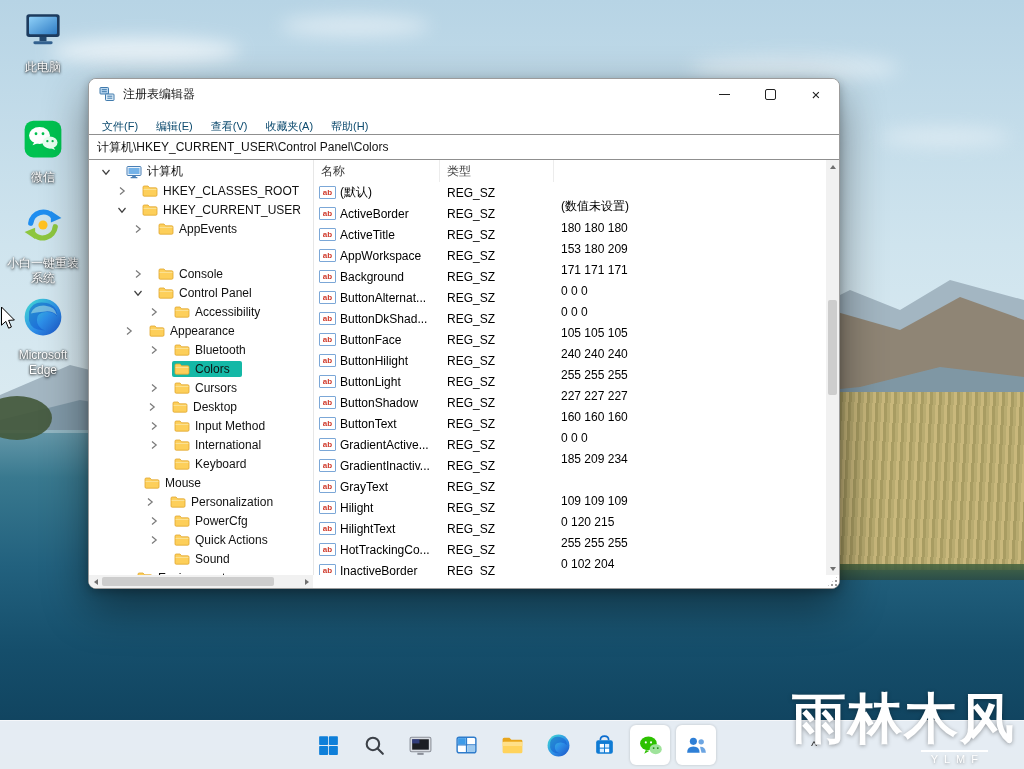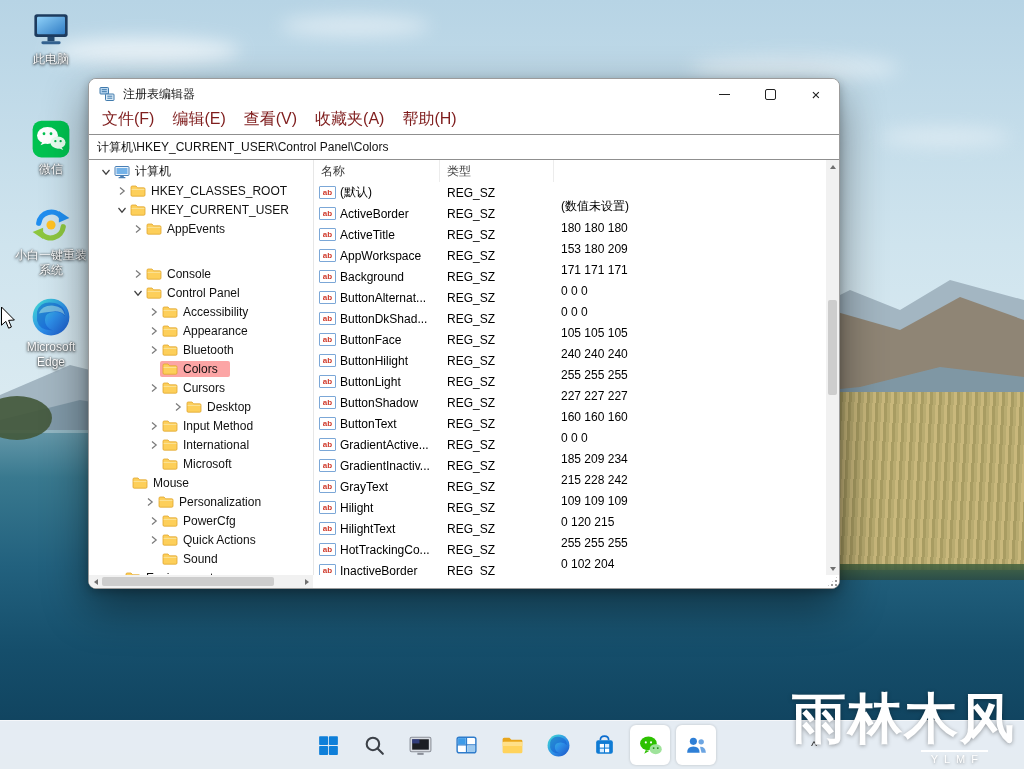--- a/index.html
+++ b/index.html
@@ -11,56 +11,56 @@
   .cloud{position:absolute;background:#fff;border-radius:50%;filter:blur(9px);}
   .mts{position:absolute;left:0;top:225px;width:1024px;height:240px;}
   .water{position:absolute;left:0;right:0;top:430px;bottom:0;background:linear-gradient(#6699aa 0%,#39798f 14%,#22617e 40%,#154e6b 65%,#0e3e59 100%);}
   .water::before{content:"";position:absolute;top:0;left:0;right:0;height:3px;background:rgba(255,255,255,.3);}
   .grass{position:absolute;right:0;top:392px;width:205px;height:178px;border-radius:8px 0 0 4px;
     background:repeating-linear-gradient(93deg,#c9b87c 0 3px,#a89c62 3px 6px,#b8ab70 6px 9px);}
   .grass::after{content:"";position:absolute;left:-6px;right:0;bottom:-10px;height:16px;background:linear-gradient(#49663f,#2c4c44);border-radius:8px 0 0 8px;opacity:.9;}
   .bush{position:absolute;left:-18px;top:396px;width:70px;height:44px;border-radius:50%;background:#42583a;opacity:.9;}
 
   
-  .dicon{position:absolute;left:13px;width:76px;display:flex;flex-direction:column;align-items:center;gap:2px;cursor:default;}
+  .dicon{position:absolute;left:5px;width:76px;display:flex;flex-direction:column;align-items:center;gap:10px;cursor:default;}
   .dicon svg{width:42px;height:42px;}
   .dlabel{font-size:12px;color:#fff;text-align:center;line-height:1.25;text-shadow:0 1px 3px rgba(0,0,0,.9),0 0 2px rgba(0,0,0,.6);}
 
   
   .cursor{position:absolute;left:0;top:306px;z-index:60;}
 
   
   .window{position:absolute;left:88px;top:78px;width:750px;height:509px;background:#fff;border:1px solid #9b9b9b;border-radius:8px;overflow:hidden;box-shadow:0 18px 45px rgba(0,0,0,.45),0 3px 10px rgba(0,0,0,.25);z-index:10;display:flex;flex-direction:column;}
   .titlebar{height:30px;flex:0 0 30px;display:flex;align-items:center;padding-left:10px;gap:8px;background:#fff;}
   .titlebar .app-icon svg{width:16px;height:16px;display:block;}
   .title-text{font-size:12px;color:#1a1a1a;}
   .win-controls{margin-left:auto;display:flex;height:100%;}
   .wbtn{width:46px;height:100%;display:flex;align-items:center;justify-content:center;color:#1a1a1a;}
   .min-line{width:11px;height:1px;background:#222;}
   .max-box{width:9px;height:9px;border:1px solid #222;border-radius:2px;}
   .close-glyph{font-size:15px;line-height:1;}
 
-  .menubar{height:25px;flex:0 0 25px;display:flex;align-items:flex-start;padding-left:4px;font-size:16px;color:#7f1d1d;}
+  .menubar{height:25px;flex:0 0 25px;display:flex;align-items:flex-end;padding-left:4px;font-size:11px;color:#0c4a6e;}
   .menu-item{padding:0 9px;}
 
   .addrbar{height:24px;flex:0 0 24px;border:1px solid #8f8f8f;border-left:none;border-right:none;display:flex;align-items:center;}
   .addrbar input{flex:1;border:0;outline:0;font-size:12px;color:#111;padding:0 8px;background:transparent;font-family:inherit;}
 
   .content{flex:1;display:flex;min-height:0;position:relative;}
 
   
   .tree-pane{width:224px;flex:0 0 224px;overflow:hidden;padding-top:2px;}
   .splitter{width:1px;flex:0 0 1px;background:#e7e7e7;cursor:col-resize;}
-  .tree-row{display:flex;align-items:center;height:19px;font-size:12px;color:#111;white-space:nowrap;}
+  .tree-row{display:flex;align-items:center;height:19px;font-size:12px;color:#111;white-space:nowrap;gap:12px;}
   .chev{width:13px;flex:0 0 13px;display:flex;align-items:center;justify-content:center;}
   .chev svg{width:8px;height:10px;visibility:hidden;}
   .tree-row.chev-collapsed .chev svg{visibility:visible;color:#7a7a7a;}
   .tree-row.chev-expanded .chev svg{visibility:visible;transform:rotate(90deg);color:#404040;}
   .row-inner{display:flex;align-items:center;padding:1px 12px 1px 2px;border-radius:2px;}
-  .tree-row.selected .row-inner{background:#fca5a5;}
+  .tree-row.selected .row-inner{background:#14b8a6;}
   .tree-ic{width:16px;height:14px;margin-right:5px;display:flex;}
   .tree-ic svg{width:16px;height:14px;}
   .tree-row .svg-computer{display:none;}
   .tree-row.ic-computer .svg-computer{display:block;}
 
   
   .list-pane{flex:1;display:flex;flex-direction:column;min-width:0;position:relative;padding-right:13px;}
   .lheader{height:22px;flex:0 0 22px;display:flex;align-items:center;font-size:12px;color:#3b3b3b;}
   .lheader .hc{height:100%;display:flex;align-items:center;border-right:1px solid #ececec;}
   .hc-name{width:126px;flex:0 0 126px;padding-left:7px;box-sizing:border-box;}
@@ -335,154 +335,154 @@
               <span class="tree-ic">
                 <svg class="svg-folder" viewBox="0 0 16 14">
                   <path d="M1 3.2 Q1 2 2.2 2 H6 L7.6 3.8 H13.8 Q15 3.8 15 5 V11 Q15 12.2 13.8 12.2 H2.2 Q1 12.2 1 11 Z" fill="#fdcf5a" stroke="#dfa62e" stroke-width="0.8"></path>
                   <path d="M1.6 5.4 H14.4" stroke="#fbe39a" stroke-width="1"></path>
                 </svg>
 
               </span>
               <span class="tree-label">Accessibility</span>
             </span>
           </div>
+          <div class="tree-row chev-collapsed ic-folder" style="padding-left: 33px;">
+            <span class="chev">
+              <svg viewBox="0 0 8 10">
+                <path d="M2 1.5 L6.2 5 L2 8.5" fill="none" stroke="currentColor" stroke-width="1.2"></path>
+              </svg>
+            </span>
+            <span class="row-inner">
+              <span class="tree-ic">
+                <svg class="svg-folder" viewBox="0 0 16 14">
+                  <path d="M1 3.2 Q1 2 2.2 2 H6 L7.6 3.8 H13.8 Q15 3.8 15 5 V11 Q15 12.2 13.8 12.2 H2.2 Q1 12.2 1 11 Z" fill="#fdcf5a" stroke="#dfa62e" stroke-width="0.8"></path>
+                  <path d="M1.6 5.4 H14.4" stroke="#fbe39a" stroke-width="1"></path>
+                </svg>
+
+              </span>
+              <span class="tree-label">Appearance</span>
+            </span>
+          </div>
           <div class="tree-row chev-collapsed ic-folder" style="padding-left: 58px;">
             <span class="chev">
               <svg viewBox="0 0 8 10">
                 <path d="M2 1.5 L6.2 5 L2 8.5" fill="none" stroke="currentColor" stroke-width="1.2"></path>
               </svg>
             </span>
             <span class="row-inner">
               <span class="tree-ic">
                 <svg class="svg-folder" viewBox="0 0 16 14">
                   <path d="M1 3.2 Q1 2 2.2 2 H6 L7.6 3.8 H13.8 Q15 3.8 15 5 V11 Q15 12.2 13.8 12.2 H2.2 Q1 12.2 1 11 Z" fill="#fdcf5a" stroke="#dfa62e" stroke-width="0.8"></path>
                   <path d="M1.6 5.4 H14.4" stroke="#fbe39a" stroke-width="1"></path>
                 </svg>
 
               </span>
-              <span class="tree-label">Appearance</span>
+              <span class="tree-label">Bluetooth</span>
+            </span>
+          </div>
+          <div class="tree-row selected chev-none ic-folder" style="padding-left: 58px;">
+            <span class="chev">
+              <svg viewBox="0 0 8 10">
+                <path d="M2 1.5 L6.2 5 L2 8.5" fill="none" stroke="currentColor" stroke-width="1.2"></path>
+              </svg>
+            </span>
+            <span class="row-inner">
+              <span class="tree-ic">
+                <svg class="svg-folder" viewBox="0 0 16 14">
+                  <path d="M1 3.2 Q1 2 2.2 2 H6 L7.6 3.8 H13.8 Q15 3.8 15 5 V11 Q15 12.2 13.8 12.2 H2.2 Q1 12.2 1 11 Z" fill="#fdcf5a" stroke="#dfa62e" stroke-width="0.8"></path>
+                  <path d="M1.6 5.4 H14.4" stroke="#fbe39a" stroke-width="1"></path>
+                </svg>
+
+              </span>
+              <span class="tree-label">Colors</span>
             </span>
           </div>
           <div class="tree-row chev-collapsed ic-folder" style="padding-left: 58px;">
             <span class="chev">
               <svg viewBox="0 0 8 10">
                 <path d="M2 1.5 L6.2 5 L2 8.5" fill="none" stroke="currentColor" stroke-width="1.2"></path>
               </svg>
             </span>
             <span class="row-inner">
               <span class="tree-ic">
                 <svg class="svg-folder" viewBox="0 0 16 14">
                   <path d="M1 3.2 Q1 2 2.2 2 H6 L7.6 3.8 H13.8 Q15 3.8 15 5 V11 Q15 12.2 13.8 12.2 H2.2 Q1 12.2 1 11 Z" fill="#fdcf5a" stroke="#dfa62e" stroke-width="0.8"></path>
                   <path d="M1.6 5.4 H14.4" stroke="#fbe39a" stroke-width="1"></path>
                 </svg>
 
               </span>
-              <span class="tree-label">Bluetooth</span>
-            </span>
-          </div>
-          <div class="tree-row selected chev-none ic-folder" style="padding-left: 58px;">
-            <span class="chev">
-              <svg viewBox="0 0 8 10">
-                <path d="M2 1.5 L6.2 5 L2 8.5" fill="none" stroke="currentColor" stroke-width="1.2"></path>
-              </svg>
-            </span>
-            <span class="row-inner">
-              <span class="tree-ic">
-                <svg class="svg-folder" viewBox="0 0 16 14">
-                  <path d="M1 3.2 Q1 2 2.2 2 H6 L7.6 3.8 H13.8 Q15 3.8 15 5 V11 Q15 12.2 13.8 12.2 H2.2 Q1 12.2 1 11 Z" fill="#fdcf5a" stroke="#dfa62e" stroke-width="0.8"></path>
-                  <path d="M1.6 5.4 H14.4" stroke="#fbe39a" stroke-width="1"></path>
-                </svg>
-
-              </span>
-              <span class="tree-label">Colors</span>
+              <span class="tree-label">Cursors</span>
+            </span>
+          </div>
+          <div class="tree-row chev-collapsed ic-folder" style="padding-left: 56px;">
+            <span class="chev">
+              <svg viewBox="0 0 8 10">
+                <path d="M2 1.5 L6.2 5 L2 8.5" fill="none" stroke="currentColor" stroke-width="1.2"></path>
+              </svg>
+            </span>
+            <span class="row-inner">
+              <span class="tree-ic">
+                <svg class="svg-folder" viewBox="0 0 16 14">
+                  <path d="M1 3.2 Q1 2 2.2 2 H6 L7.6 3.8 H13.8 Q15 3.8 15 5 V11 Q15 12.2 13.8 12.2 H2.2 Q1 12.2 1 11 Z" fill="#fdcf5a" stroke="#dfa62e" stroke-width="0.8"></path>
+                  <path d="M1.6 5.4 H14.4" stroke="#fbe39a" stroke-width="1"></path>
+                </svg>
+
+              </span>
+              <span class="tree-label">Desktop</span>
             </span>
           </div>
           <div class="tree-row chev-collapsed ic-folder" style="padding-left: 58px;">
             <span class="chev">
               <svg viewBox="0 0 8 10">
                 <path d="M2 1.5 L6.2 5 L2 8.5" fill="none" stroke="currentColor" stroke-width="1.2"></path>
               </svg>
             </span>
             <span class="row-inner">
               <span class="tree-ic">
                 <svg class="svg-folder" viewBox="0 0 16 14">
                   <path d="M1 3.2 Q1 2 2.2 2 H6 L7.6 3.8 H13.8 Q15 3.8 15 5 V11 Q15 12.2 13.8 12.2 H2.2 Q1 12.2 1 11 Z" fill="#fdcf5a" stroke="#dfa62e" stroke-width="0.8"></path>
                   <path d="M1.6 5.4 H14.4" stroke="#fbe39a" stroke-width="1"></path>
                 </svg>
 
               </span>
-              <span class="tree-label">Cursors</span>
-            </span>
-          </div>
-          <div class="tree-row chev-collapsed ic-folder" style="padding-left: 82px;">
-            <span class="chev">
-              <svg viewBox="0 0 8 10">
-                <path d="M2 1.5 L6.2 5 L2 8.5" fill="none" stroke="currentColor" stroke-width="1.2"></path>
-              </svg>
-            </span>
-            <span class="row-inner">
-              <span class="tree-ic">
-                <svg class="svg-folder" viewBox="0 0 16 14">
-                  <path d="M1 3.2 Q1 2 2.2 2 H6 L7.6 3.8 H13.8 Q15 3.8 15 5 V11 Q15 12.2 13.8 12.2 H2.2 Q1 12.2 1 11 Z" fill="#fdcf5a" stroke="#dfa62e" stroke-width="0.8"></path>
-                  <path d="M1.6 5.4 H14.4" stroke="#fbe39a" stroke-width="1"></path>
-                </svg>
-
-              </span>
-              <span class="tree-label">Desktop</span>
+              <span class="tree-label">Input Method</span>
             </span>
           </div>
           <div class="tree-row chev-collapsed ic-folder" style="padding-left: 58px;">
             <span class="chev">
               <svg viewBox="0 0 8 10">
                 <path d="M2 1.5 L6.2 5 L2 8.5" fill="none" stroke="currentColor" stroke-width="1.2"></path>
               </svg>
             </span>
             <span class="row-inner">
               <span class="tree-ic">
                 <svg class="svg-folder" viewBox="0 0 16 14">
                   <path d="M1 3.2 Q1 2 2.2 2 H6 L7.6 3.8 H13.8 Q15 3.8 15 5 V11 Q15 12.2 13.8 12.2 H2.2 Q1 12.2 1 11 Z" fill="#fdcf5a" stroke="#dfa62e" stroke-width="0.8"></path>
                   <path d="M1.6 5.4 H14.4" stroke="#fbe39a" stroke-width="1"></path>
                 </svg>
 
               </span>
-              <span class="tree-label">Input Method</span>
-            </span>
-          </div>
-          <div class="tree-row chev-collapsed ic-folder" style="padding-left: 58px;">
-            <span class="chev">
-              <svg viewBox="0 0 8 10">
-                <path d="M2 1.5 L6.2 5 L2 8.5" fill="none" stroke="currentColor" stroke-width="1.2"></path>
-              </svg>
-            </span>
-            <span class="row-inner">
-              <span class="tree-ic">
-                <svg class="svg-folder" viewBox="0 0 16 14">
-                  <path d="M1 3.2 Q1 2 2.2 2 H6 L7.6 3.8 H13.8 Q15 3.8 15 5 V11 Q15 12.2 13.8 12.2 H2.2 Q1 12.2 1 11 Z" fill="#fdcf5a" stroke="#dfa62e" stroke-width="0.8"></path>
-                  <path d="M1.6 5.4 H14.4" stroke="#fbe39a" stroke-width="1"></path>
-                </svg>
-
-              </span>
               <span class="tree-label">International</span>
             </span>
           </div>
           <div class="tree-row chev-none ic-folder" style="padding-left: 58px;">
             <span class="chev">
               <svg viewBox="0 0 8 10">
                 <path d="M2 1.5 L6.2 5 L2 8.5" fill="none" stroke="currentColor" stroke-width="1.2"></path>
               </svg>
             </span>
             <span class="row-inner">
               <span class="tree-ic">
                 <svg class="svg-folder" viewBox="0 0 16 14">
                   <path d="M1 3.2 Q1 2 2.2 2 H6 L7.6 3.8 H13.8 Q15 3.8 15 5 V11 Q15 12.2 13.8 12.2 H2.2 Q1 12.2 1 11 Z" fill="#fdcf5a" stroke="#dfa62e" stroke-width="0.8"></path>
                   <path d="M1.6 5.4 H14.4" stroke="#fbe39a" stroke-width="1"></path>
                 </svg>
 
               </span>
-              <span class="tree-label">Microsoft</span>
+              <span class="tree-label">Keyboard</span>
             </span>
           </div>
           <div class="tree-row chev-none ic-folder" style="padding-left: 28px;">
             <span class="chev">
               <svg viewBox="0 0 8 10">
                 <path d="M2 1.5 L6.2 5 L2 8.5" fill="none" stroke="currentColor" stroke-width="1.2"></path>
               </svg>
             </span>
             <span class="row-inner">
               <span class="tree-ic">
@@ -694,21 +694,20 @@
               </span>
               <span class="c-type">REG_SZ</span>
               <span class="c-data">185 209 234</span>
             </div>
             <div class="lrow">
               <span class="c-name">
                 <span class="ab-ic">ab</span>
                 <span class="nm">GradientInactiv...</span>
               </span>
               <span class="c-type">REG_SZ</span>
-              <span class="c-data">215 228 242</span>
             </div>
             <div class="lrow">
               <span class="c-name">
                 <span class="ab-ic">ab</span>
                 <span class="nm">GrayText</span>
               </span>
               <span class="c-type">REG_SZ</span>
               <span class="c-data">109 109 109</span>
             </div>
             <div class="lrow">

